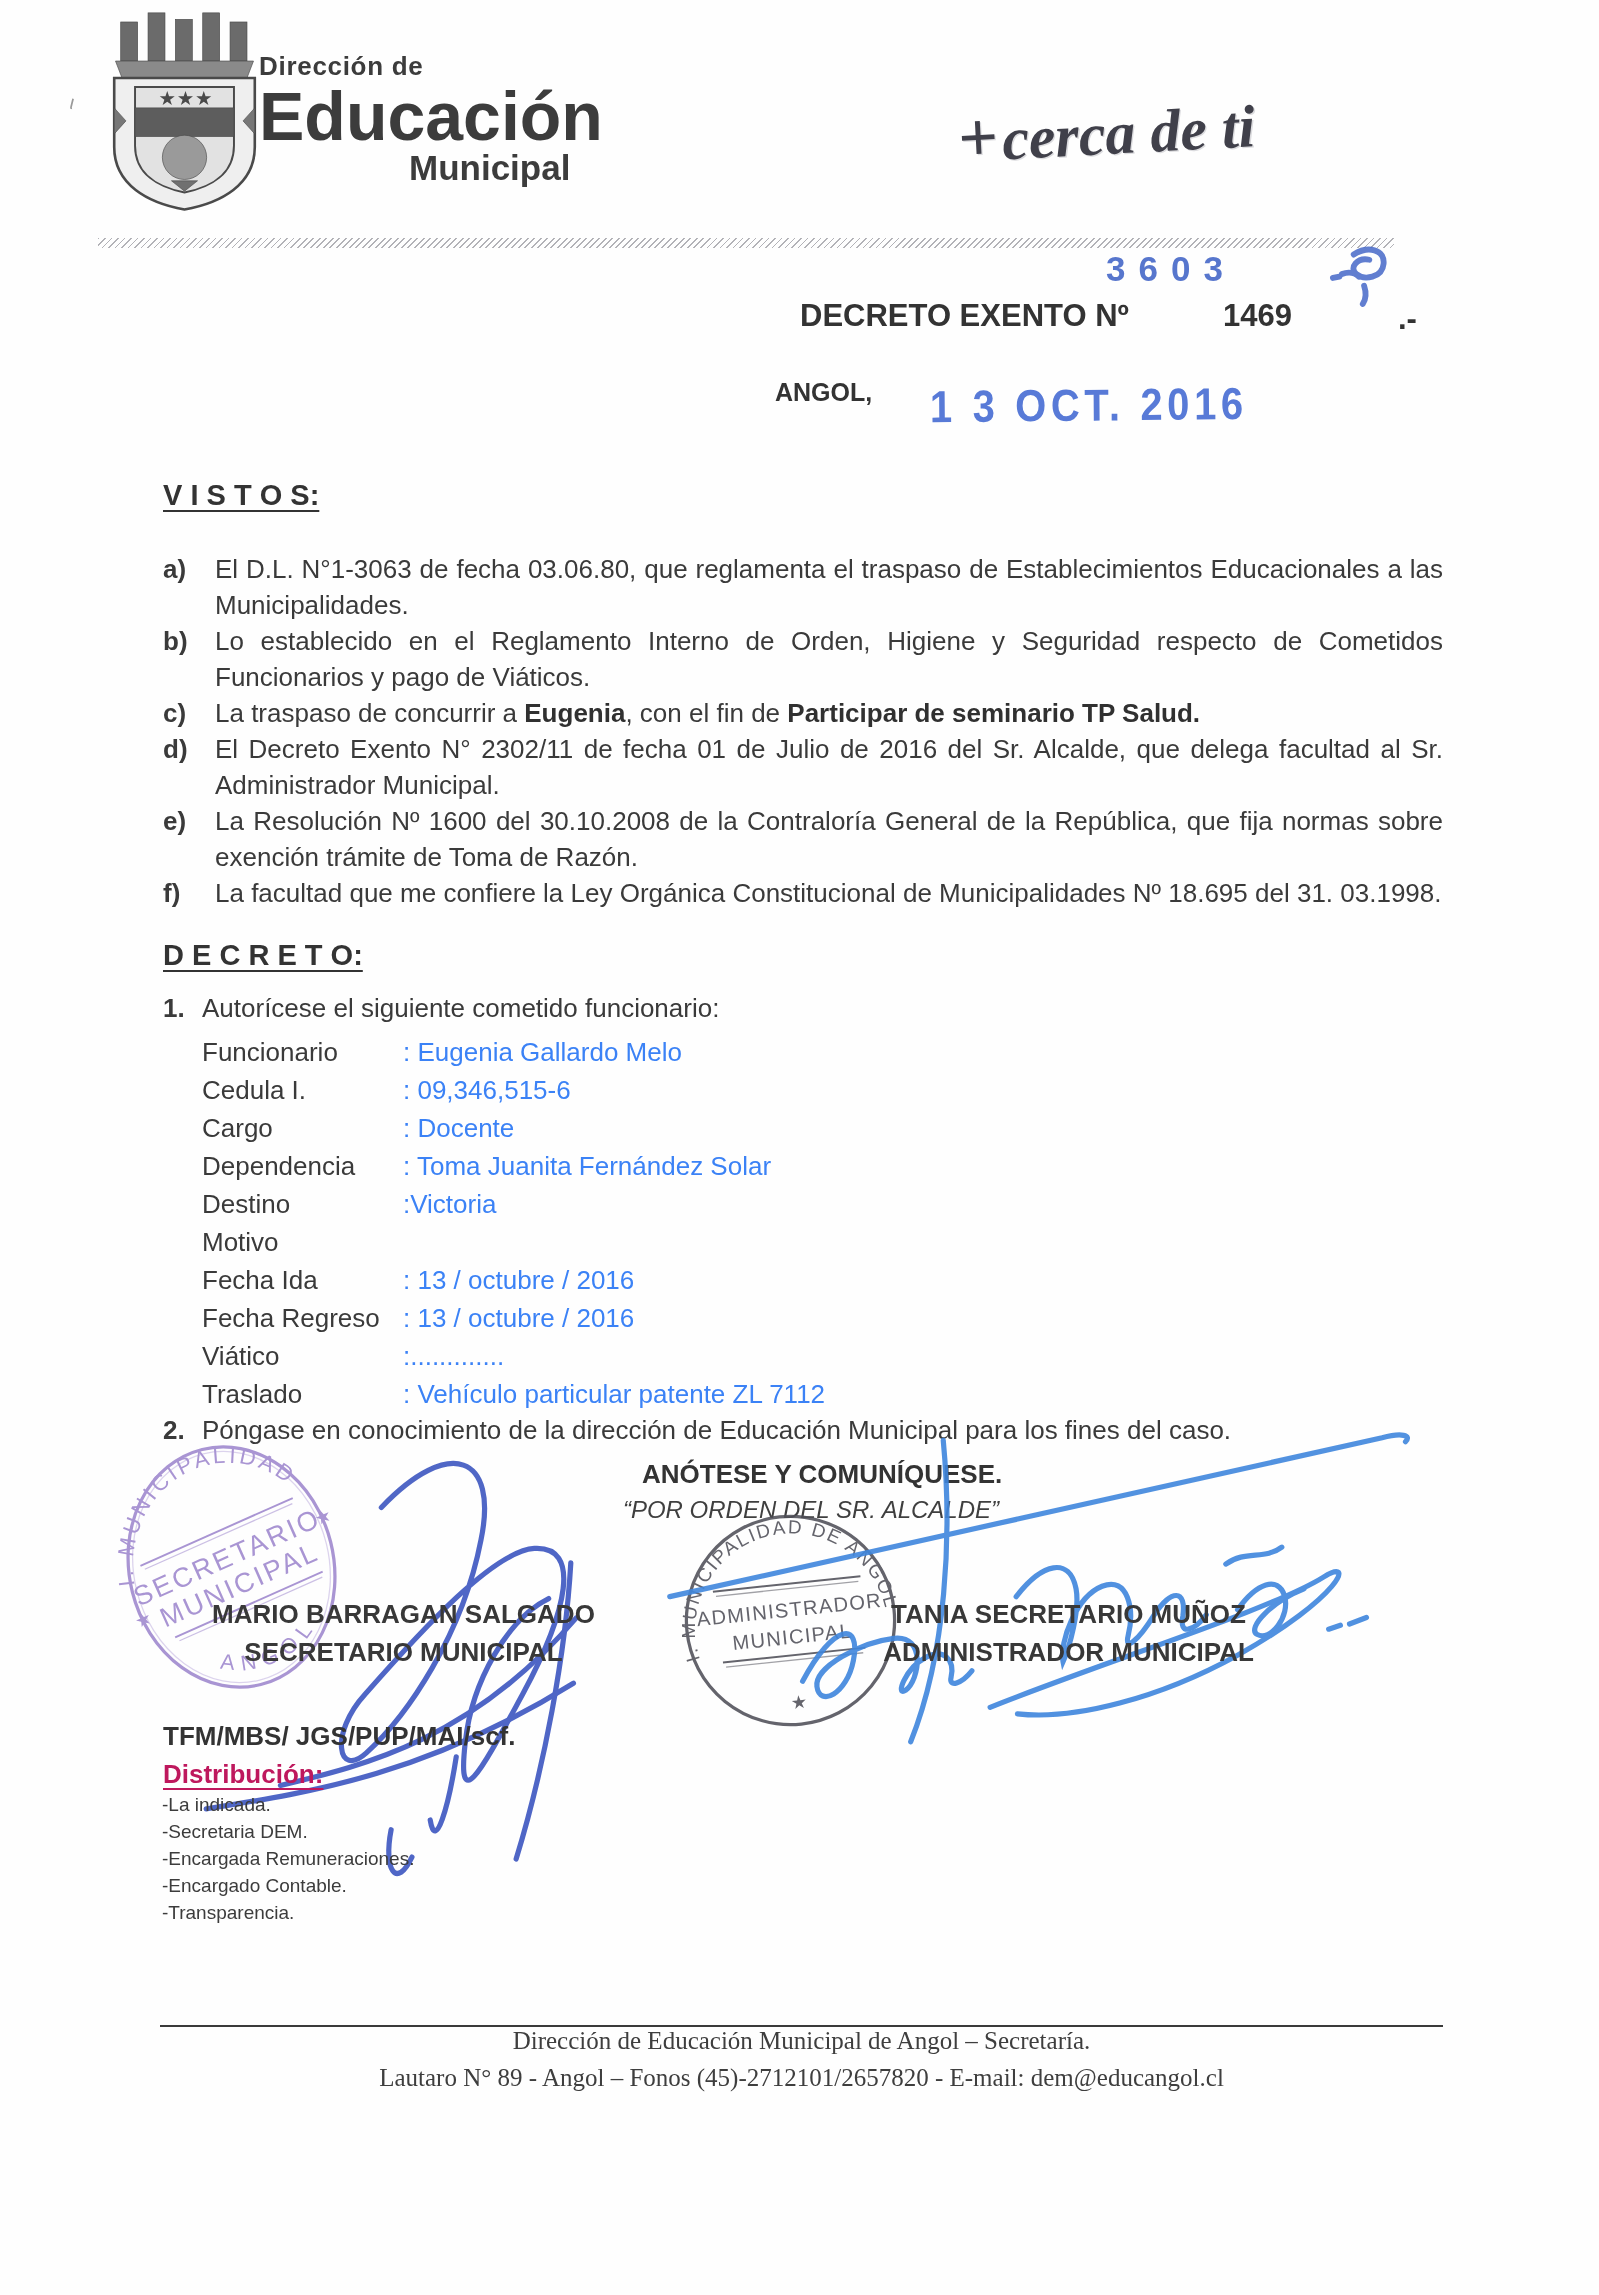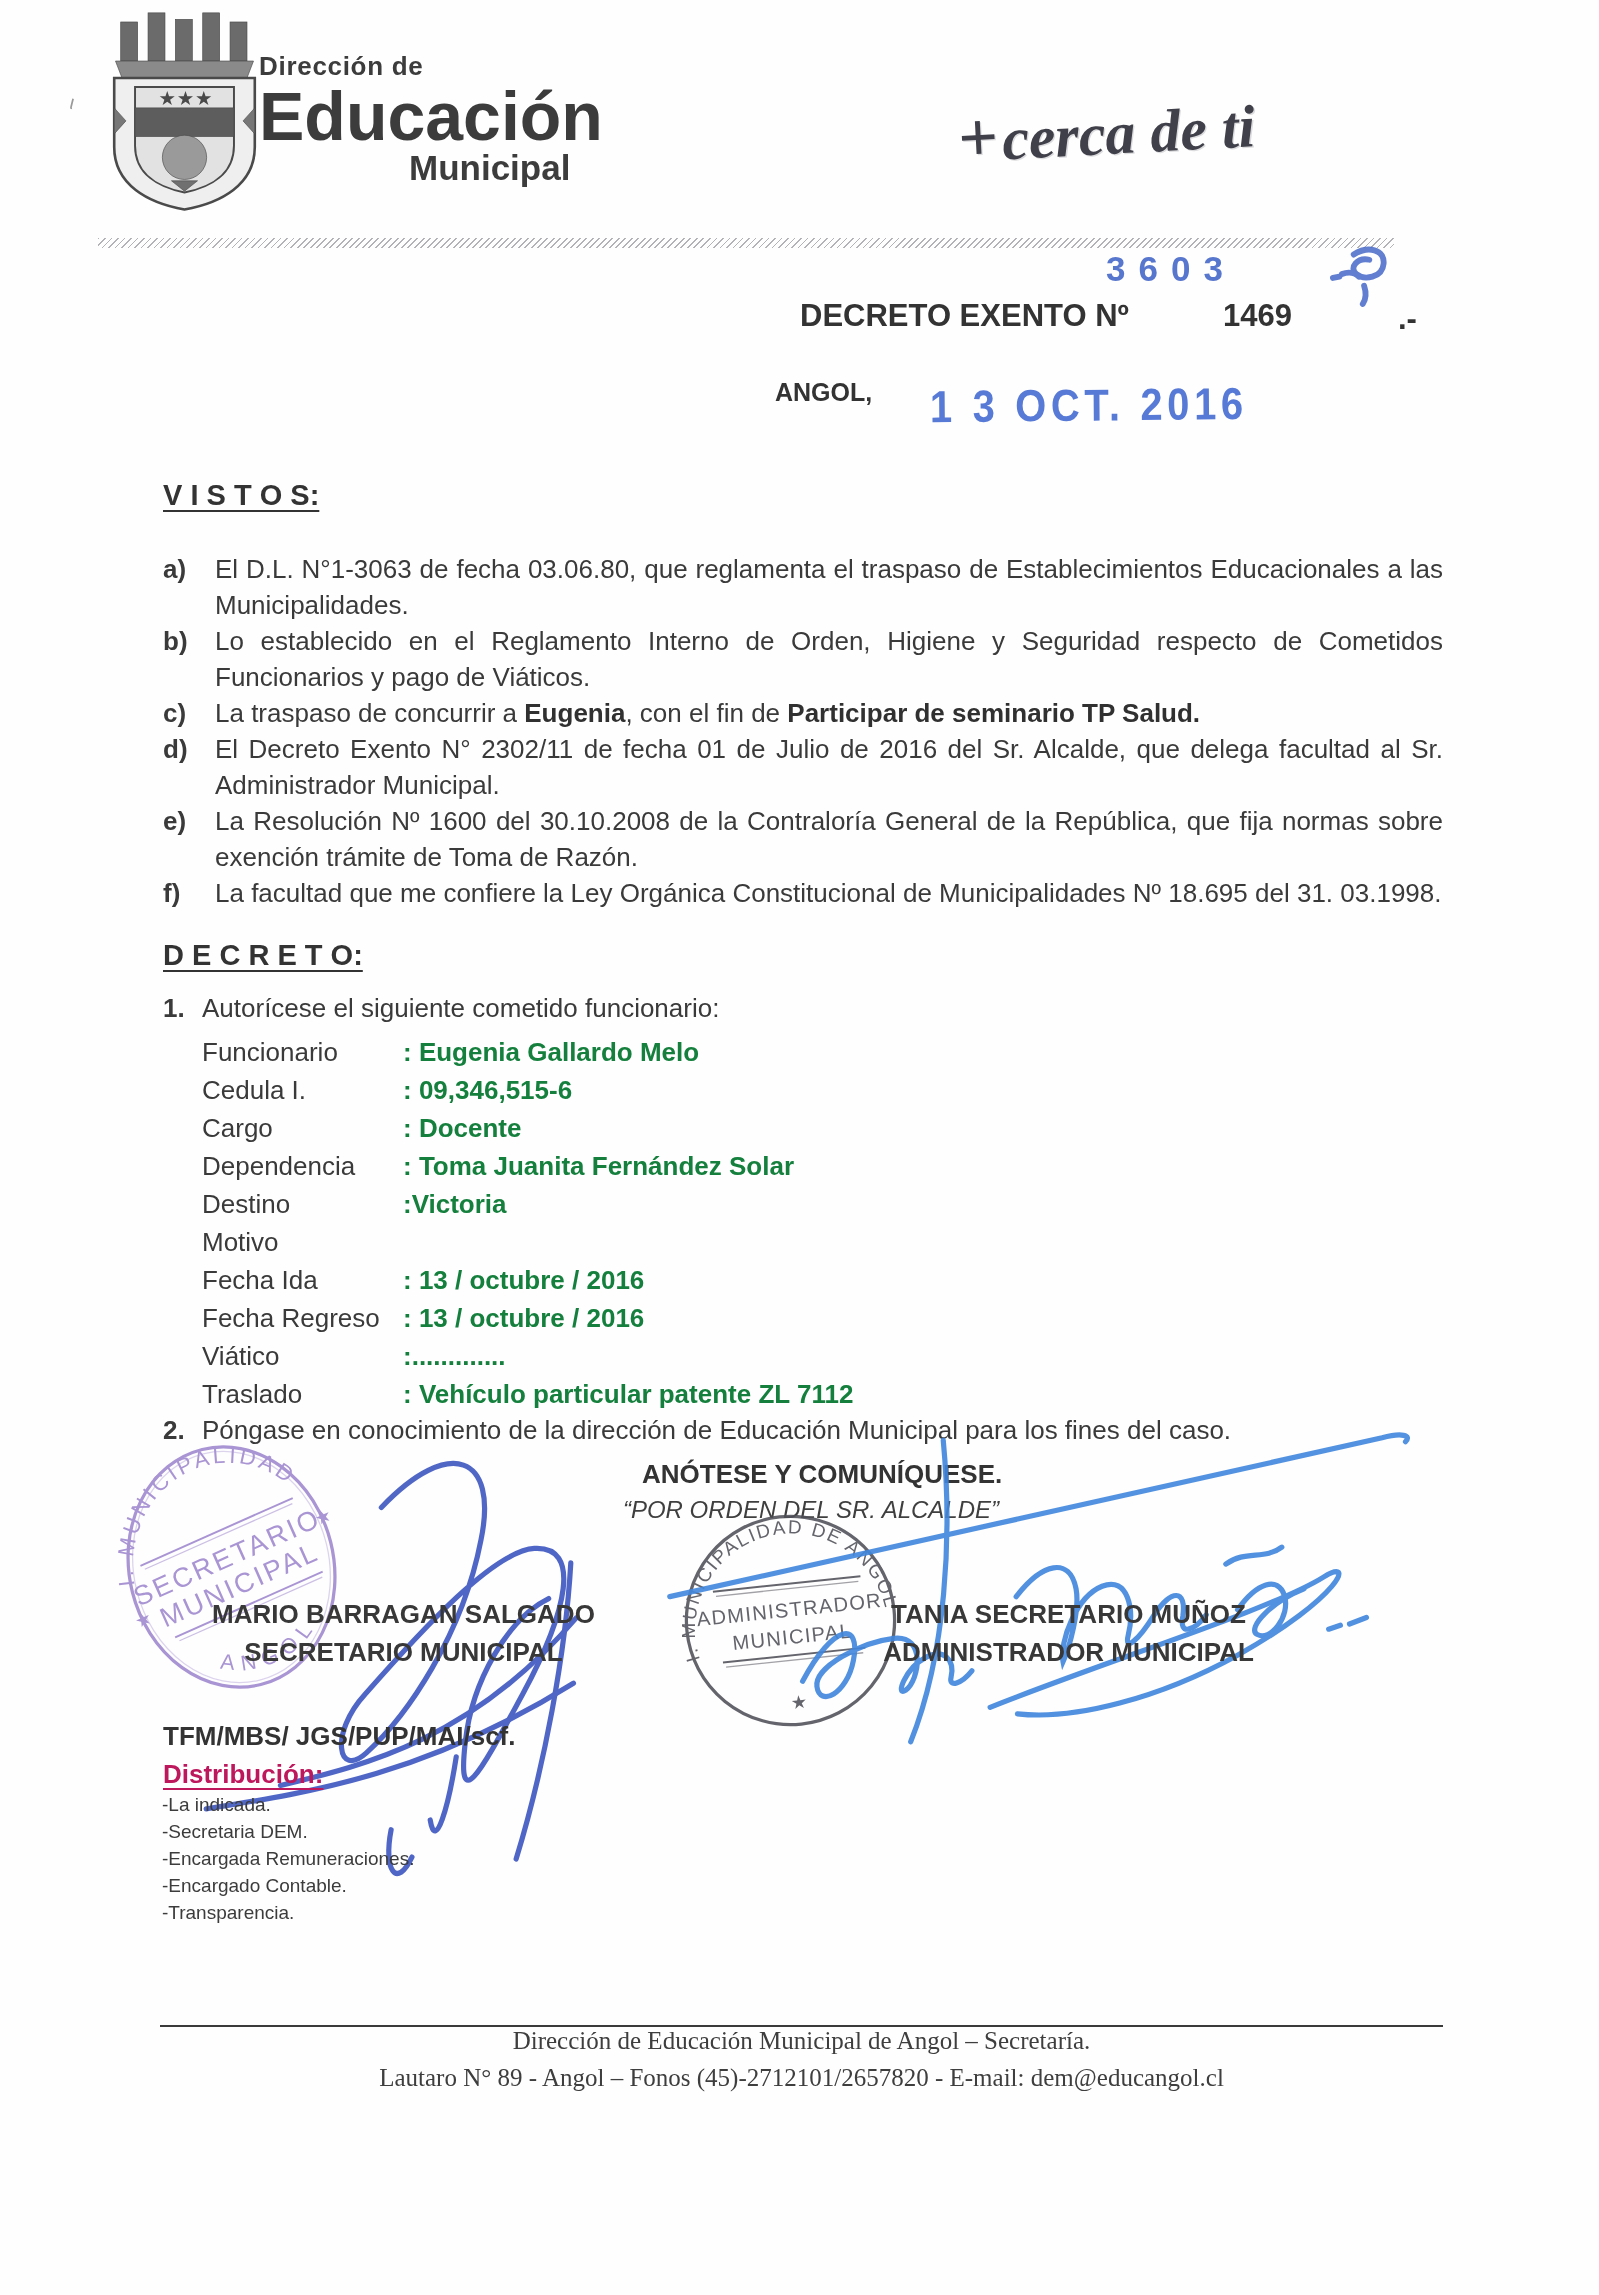--- a/index.html
+++ b/index.html
@@ -30,21 +30,21 @@
   .vitem{display:flex;align-items:flex-start;}
   .vlabel{width:52px;flex:0 0 52px;font-weight:bold;}
   .vtext{flex:1;text-align:justify;}
   .vtext.noj{text-align:left;}
   b.seg{color:#303030;}
   .numrow{display:flex;font-size:26px;line-height:36px;width:1296px;}
   .numlab{width:39px;flex:0 0 39px;font-weight:bold;}
   .fields{font-size:26px;line-height:38px;}
   .frow{display:flex;}
   .flabel{width:201px;flex:0 0 201px;}
-  .fvalue{font-weight:bold;color:#15803d;}
+  .fvalue{font-weight:normal;color:#3b82f6;}
   
   .anotese{font-size:26px;font-weight:bold;color:#333;text-align:center;white-space:nowrap;}
   .pororden{font-size:24px;font-style:italic;color:#3f3f3f;text-align:center;white-space:nowrap;}
   .signame{font-size:26px;font-weight:bold;color:#383838;text-align:center;white-space:nowrap;}
   .initials{font-size:26px;font-weight:bold;color:#333;}
   .dist-head{font-size:26px;font-weight:bold;color:#be185d;text-decoration:underline;
              text-underline-offset:4.6px;text-decoration-thickness:2px;}
   .dist-item{font-size:19px;line-height:27px;color:#3c3c3c;}
   
   .footer{width:1283px;border-top:2px solid #3a3a3a;text-align:center;

